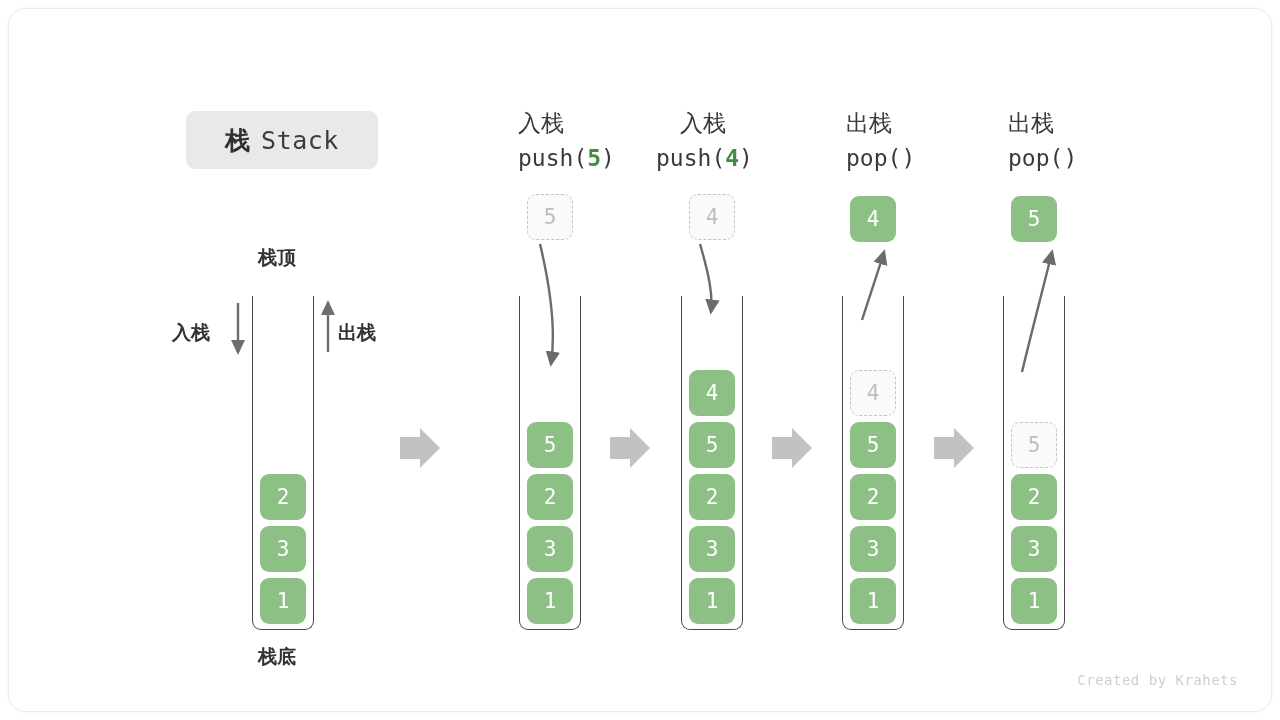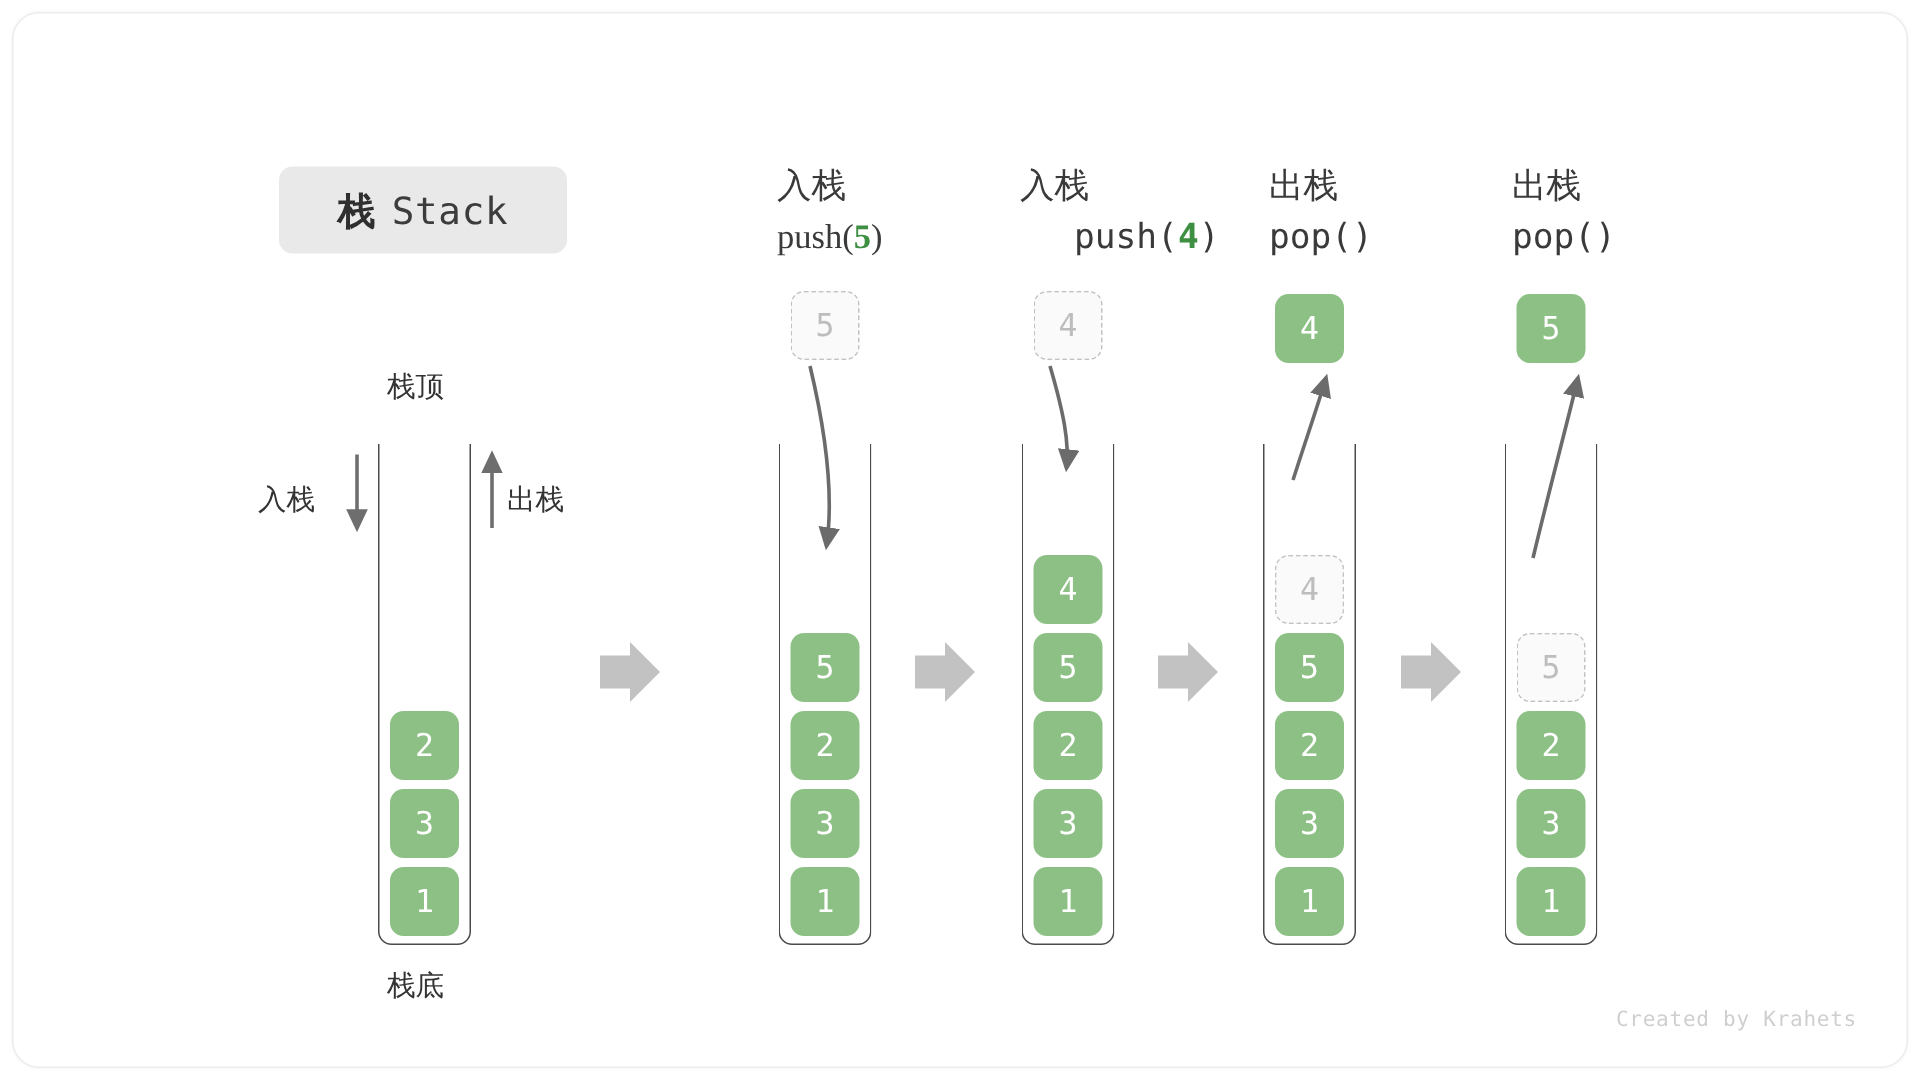--- a/index.html
+++ b/index.html
@@ -59,21 +59,21 @@
     font-family: "DejaVu Sans Mono", "Liberation Mono", monospace;
     font-size: 25px;
     color: #3c3c3c;
     letter-spacing: 0.5px;
   }
 
   
   .lbl-cn {
     position: absolute;
     font-family: "Liberation Sans", "DejaVu Sans", sans-serif;
-    font-weight: normal;
+    font-weight: bold;
     font-size: 19px;
     color: #333333;
     white-space: nowrap;
   }
 
   .op-head {
     position: absolute;
     font-family: "Liberation Sans", "DejaVu Sans", sans-serif;
     font-weight: normal;
     font-size: 23px;
@@ -166,26 +166,26 @@
     <span class="title-en">Stack</span>
   </div>
 
   <div class="lbl-cn" style="left:258px; top:245px;">栈顶</div>
   <div class="lbl-cn" style="left:258px; top:644px;">栈底</div>
 
   <div class="lbl-cn" style="left:172px; top:320px;">入栈</div>
   <div class="lbl-cn" style="left:338px; top:320px;">出栈</div>
 
   <div class="op-head" style="left:518px; top:108px;">入栈</div>
-  <div class="op-code" style="left:518px; top:145px;font-family:Liberation Serif, serif;">
+  <div class="op-code" style="left:518px; top:145px;">
     <span>push(</span><span class="hl">5</span><span>)</span>
   </div>
 
   <div class="op-head" style="left:680px; top:108px;">入栈</div>
-  <div class="op-code" style="left:716px; top:145px;">
+  <div class="op-code" style="left:656px; top:145px;">
     <span>push(</span><span class="hl">4</span><span>)</span>
   </div>
 
   <div class="op-head" style="left:846px; top:108px;">出栈</div>
   <div class="op-code" style="left:846px; top:145px;">
     <span>pop(</span><span class="hl"></span><span>)</span>
   </div>
 
   <div class="op-head" style="left:1008px; top:108px;">出栈</div>
   <div class="op-code" style="left:1008px; top:145px;">

